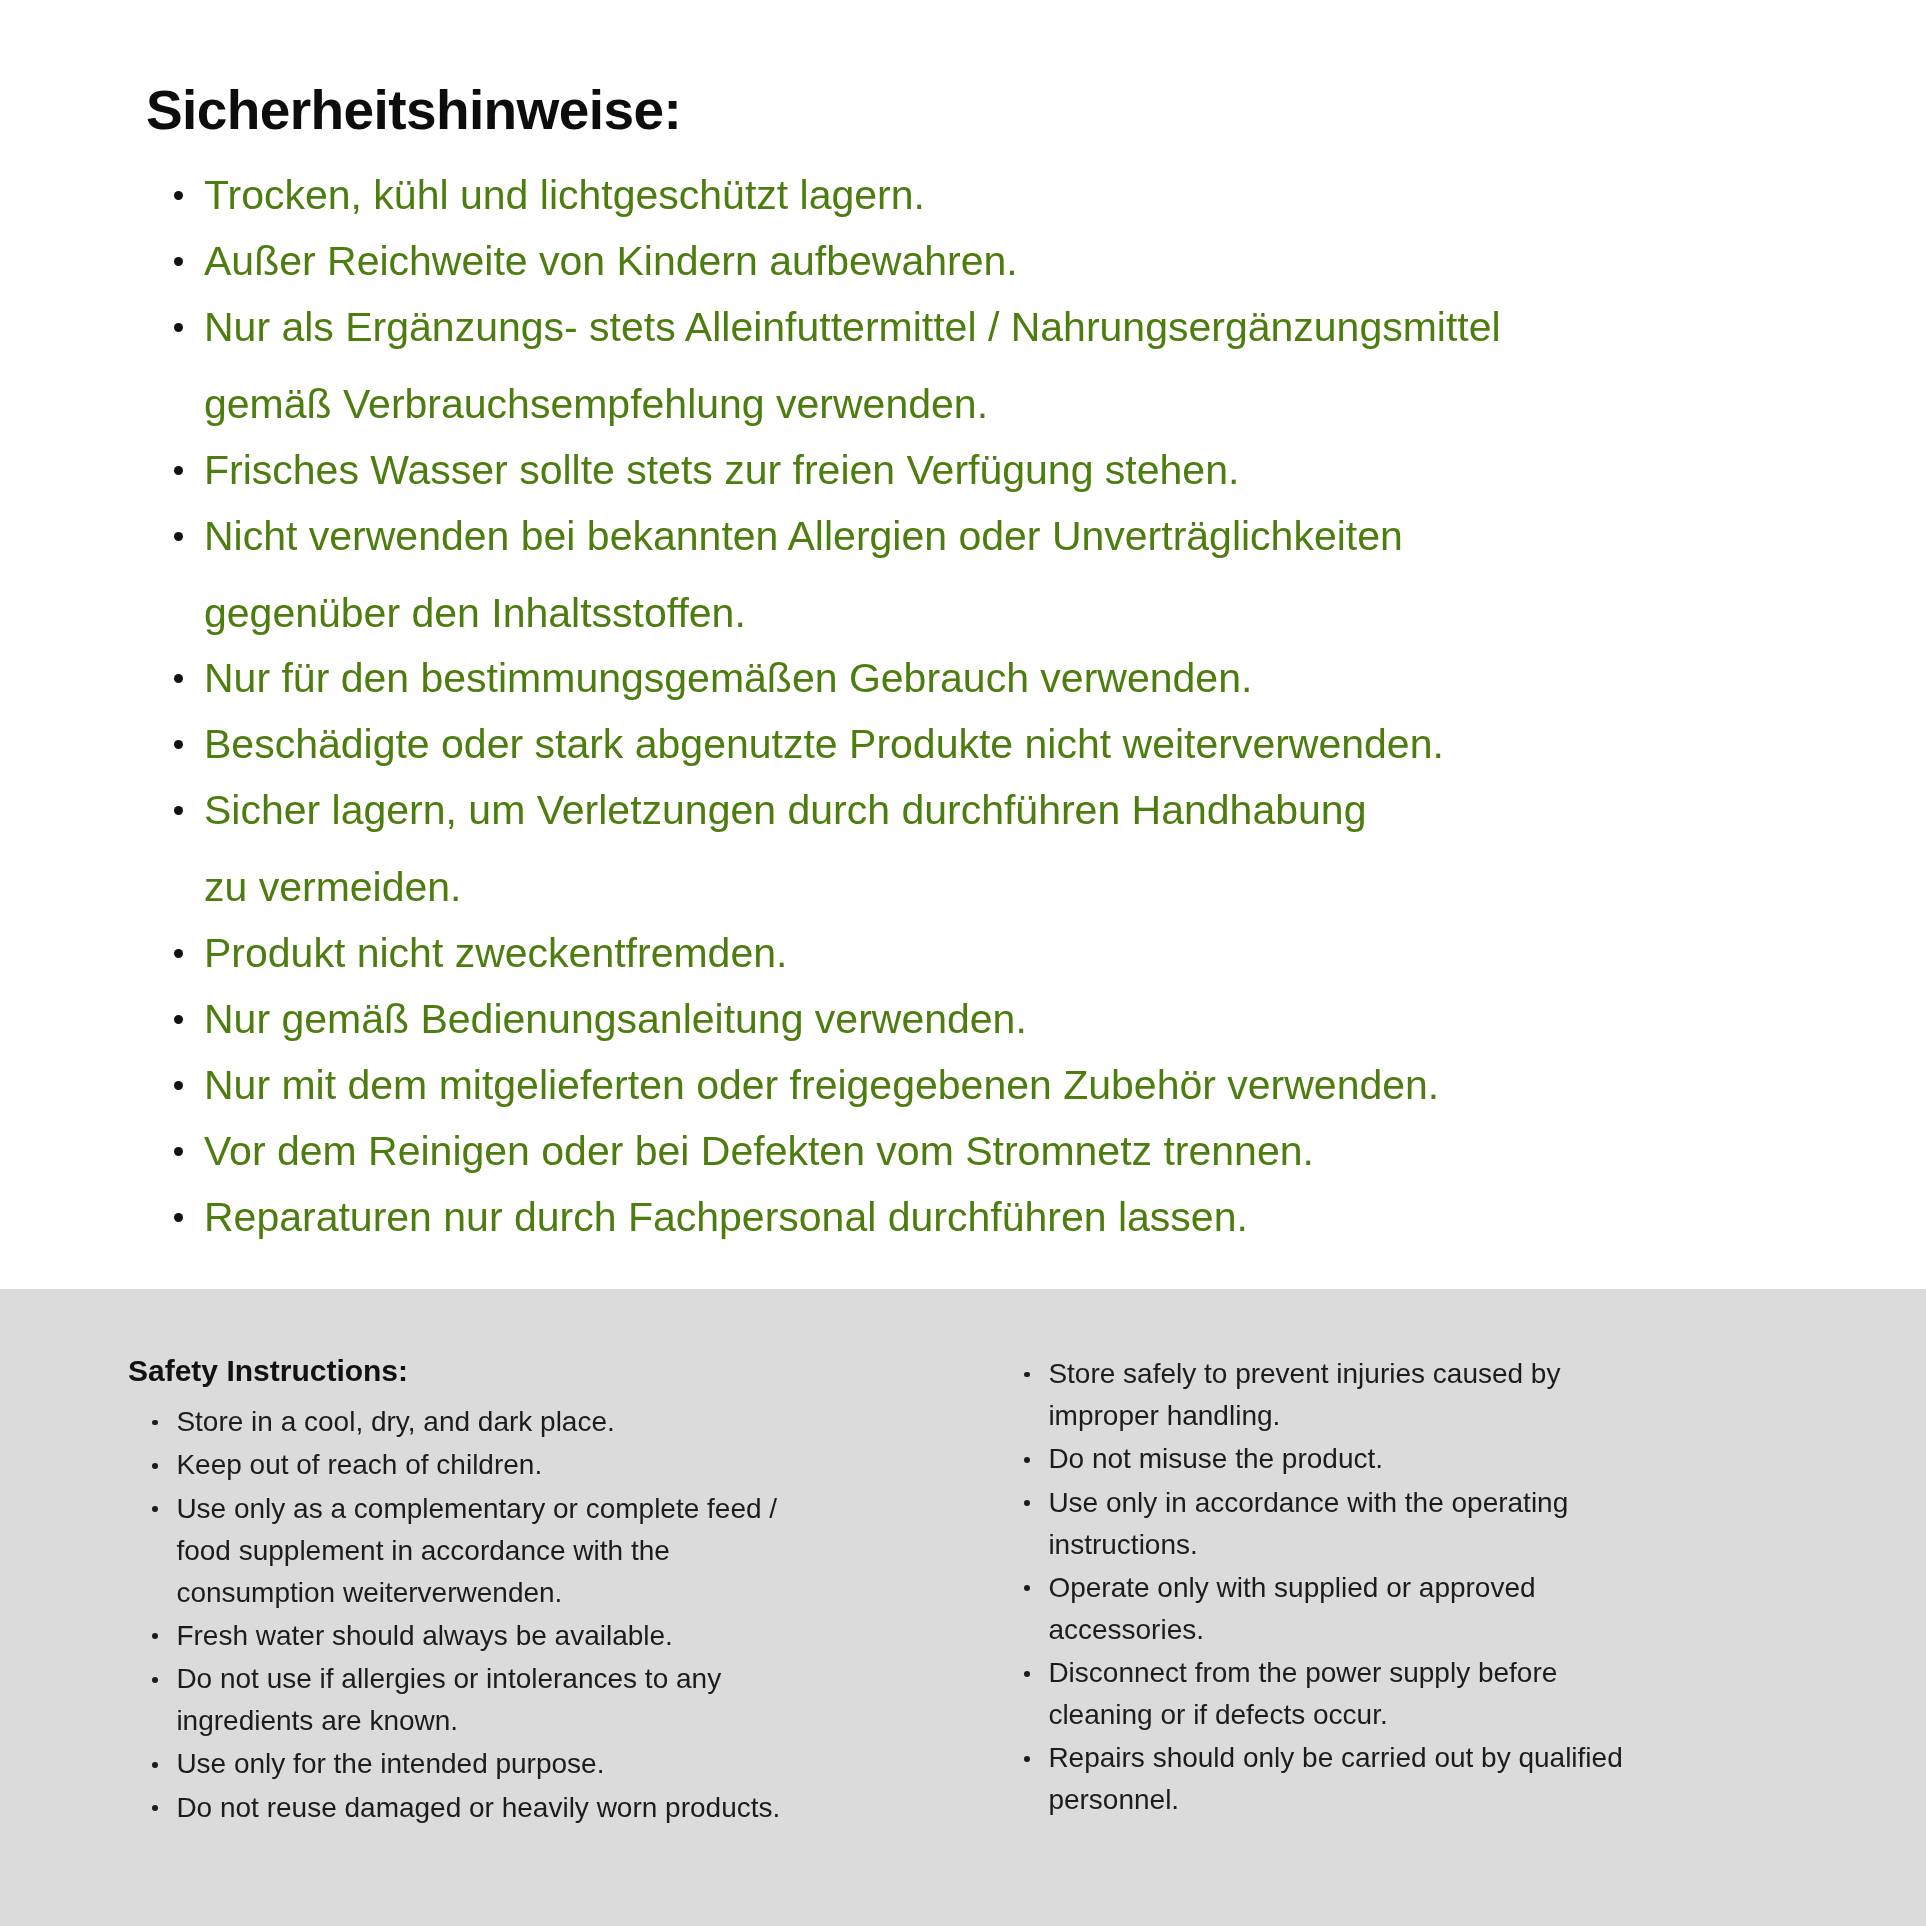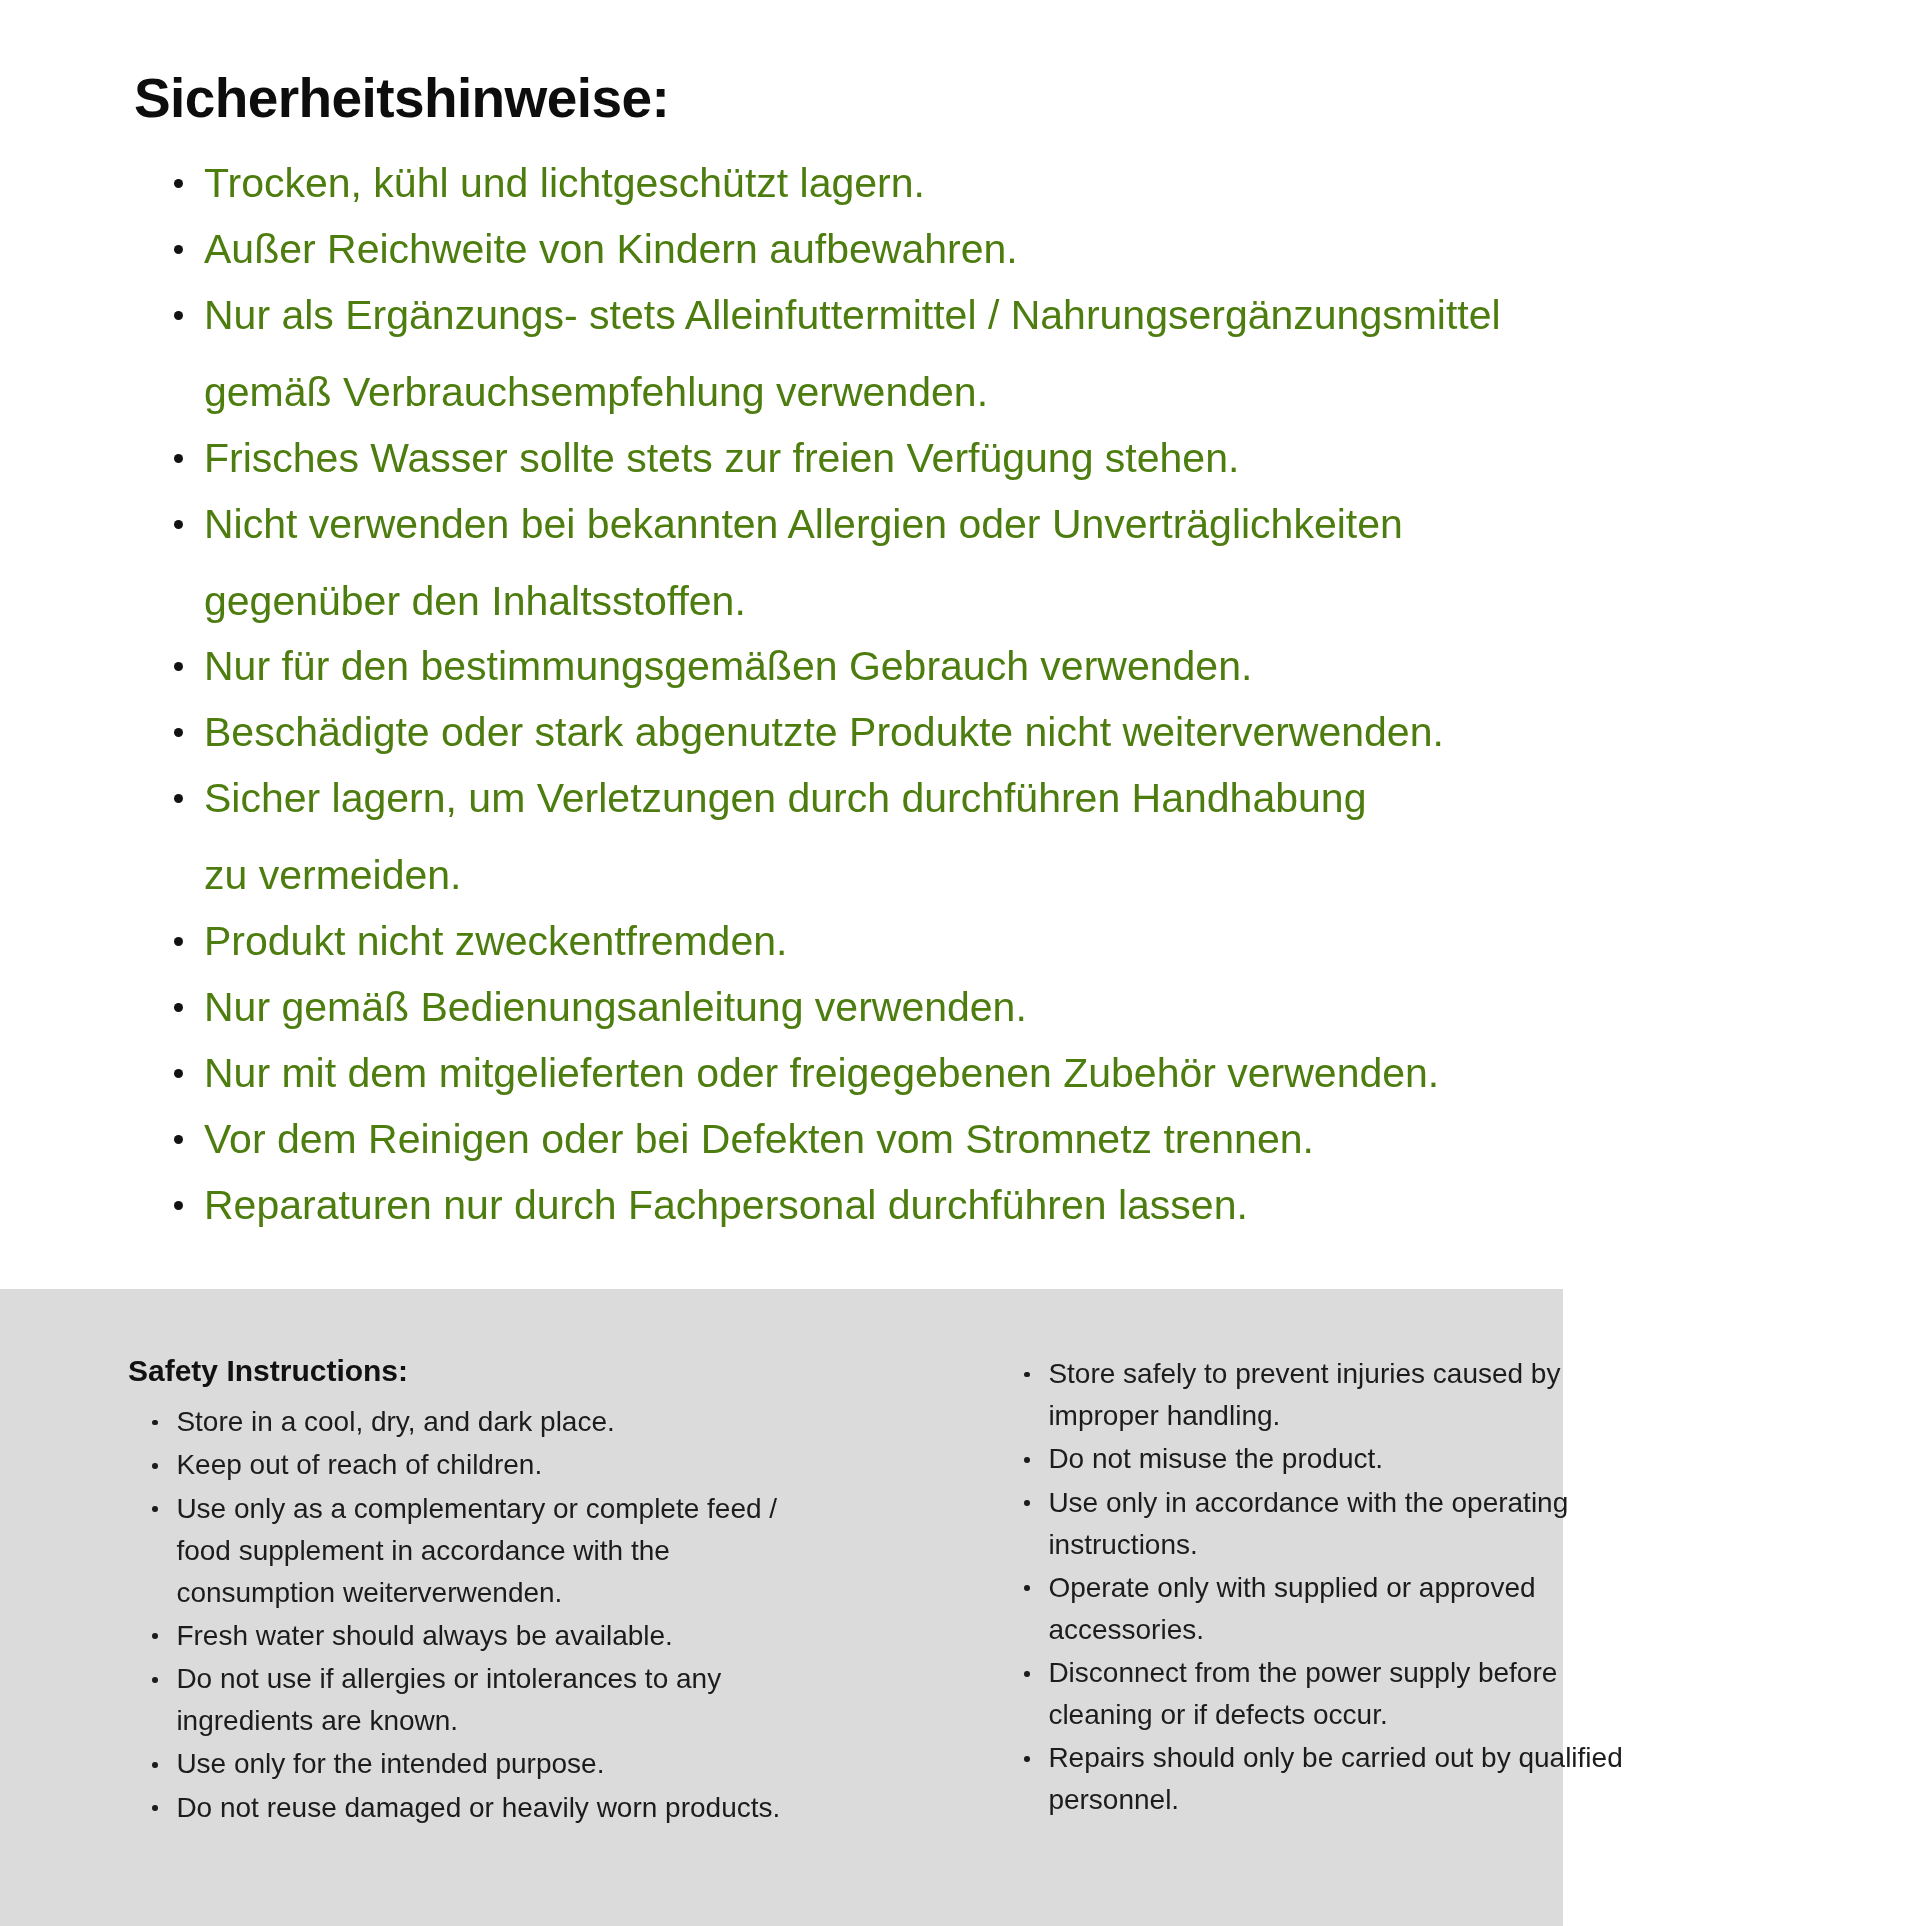--- a/index.html
+++ b/index.html
@@ -16,21 +16,21 @@
     background: #ffffff;
   }
 
   
   .de-section {
     position: absolute;
     left: 134px; top: 67px;
     width: 1734px;
   }
   .de-title {
-    margin: 0;
+    margin: 12px;
     font-size: 55px;
     font-weight: bold;
     letter-spacing: -0.6px;
     line-height: 62px;
     color: #0d0d0d;
   }
   .de-list {
     margin-top: 23px;
     margin-left: 40px; 
     font-size: 41px;
@@ -52,21 +52,21 @@
     border-radius: 50%;
     background: #121212;
     margin-top: 27px;
   }
   .de-list .cont { padding-left: 30px; margin-top: 15px; }
 
   
   .en-section {
     position: absolute;
     left: 0; top: 1289px;
-    width: 1563px; height: 637px;
+    width: 1926px; height: 637px;
     background: #dbdbdb;
   }
   .en-col {
     position: absolute;
     font-size: 28px;
     line-height: 42px;
     color: #1c1c1c;
   }
   .en-col-left  { left: 128px; top: 61px;  width: 892px; }
   .en-col-right { left: 1024px; top: 64px; width: 886px; }

